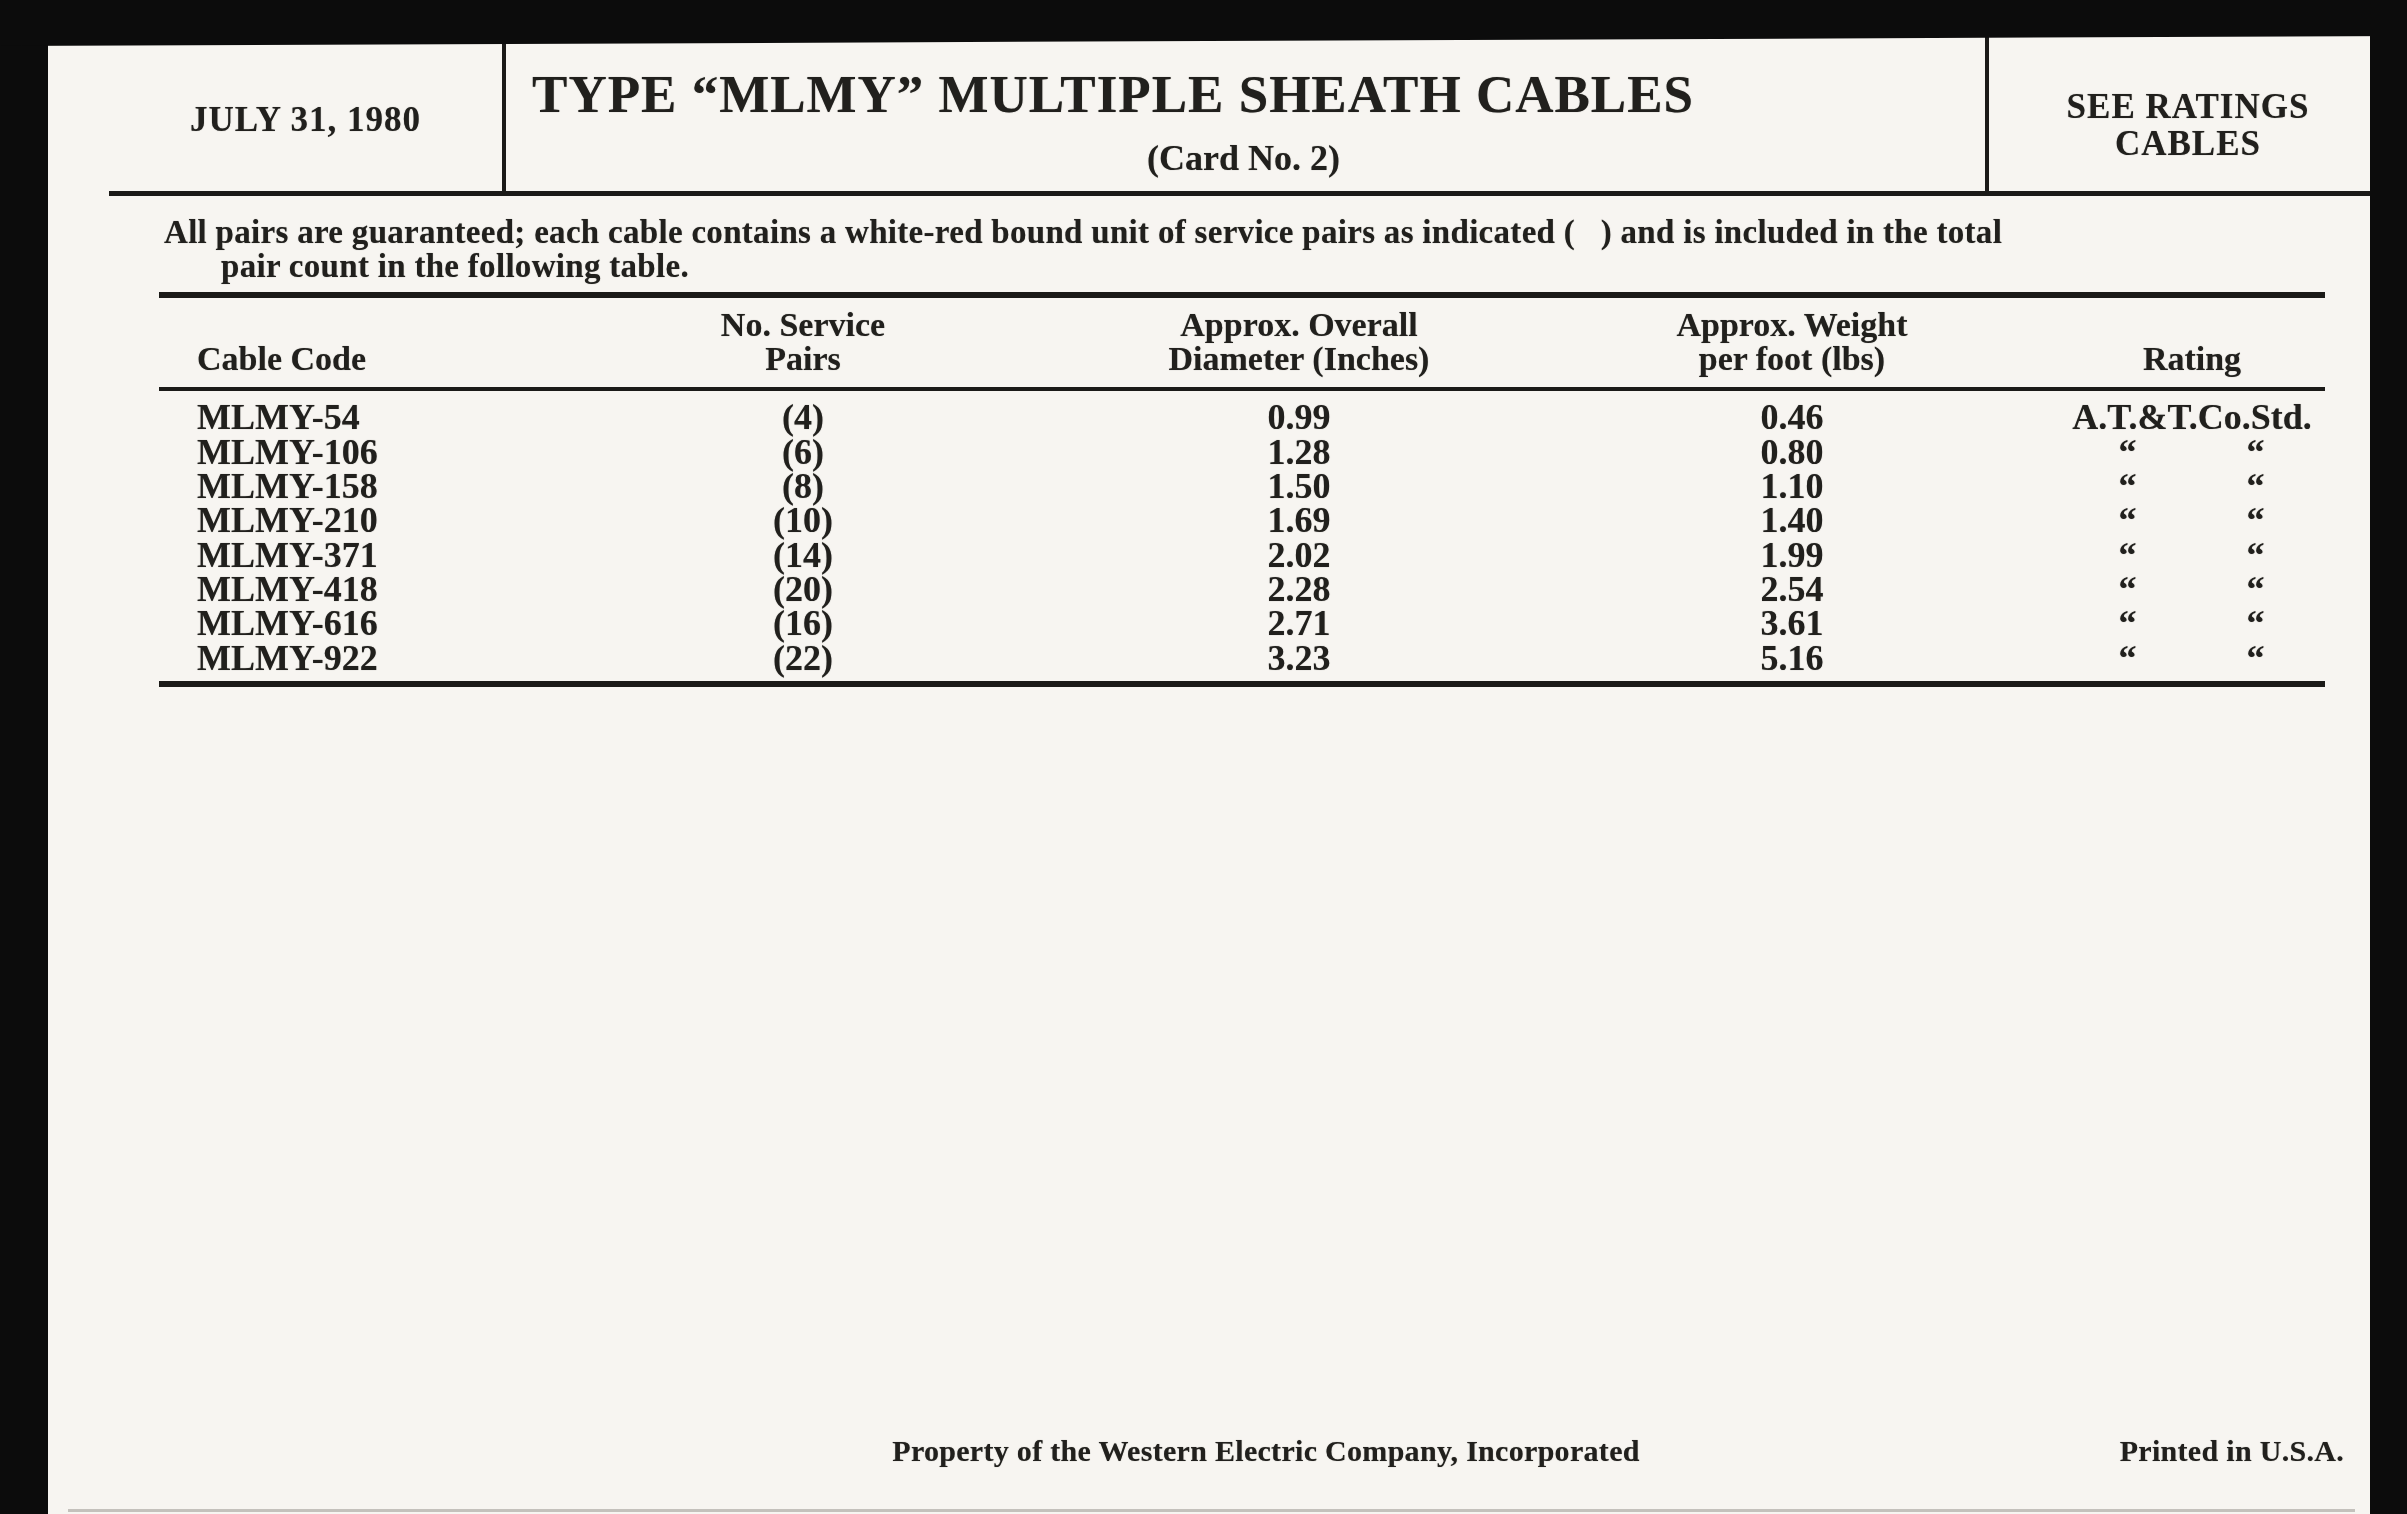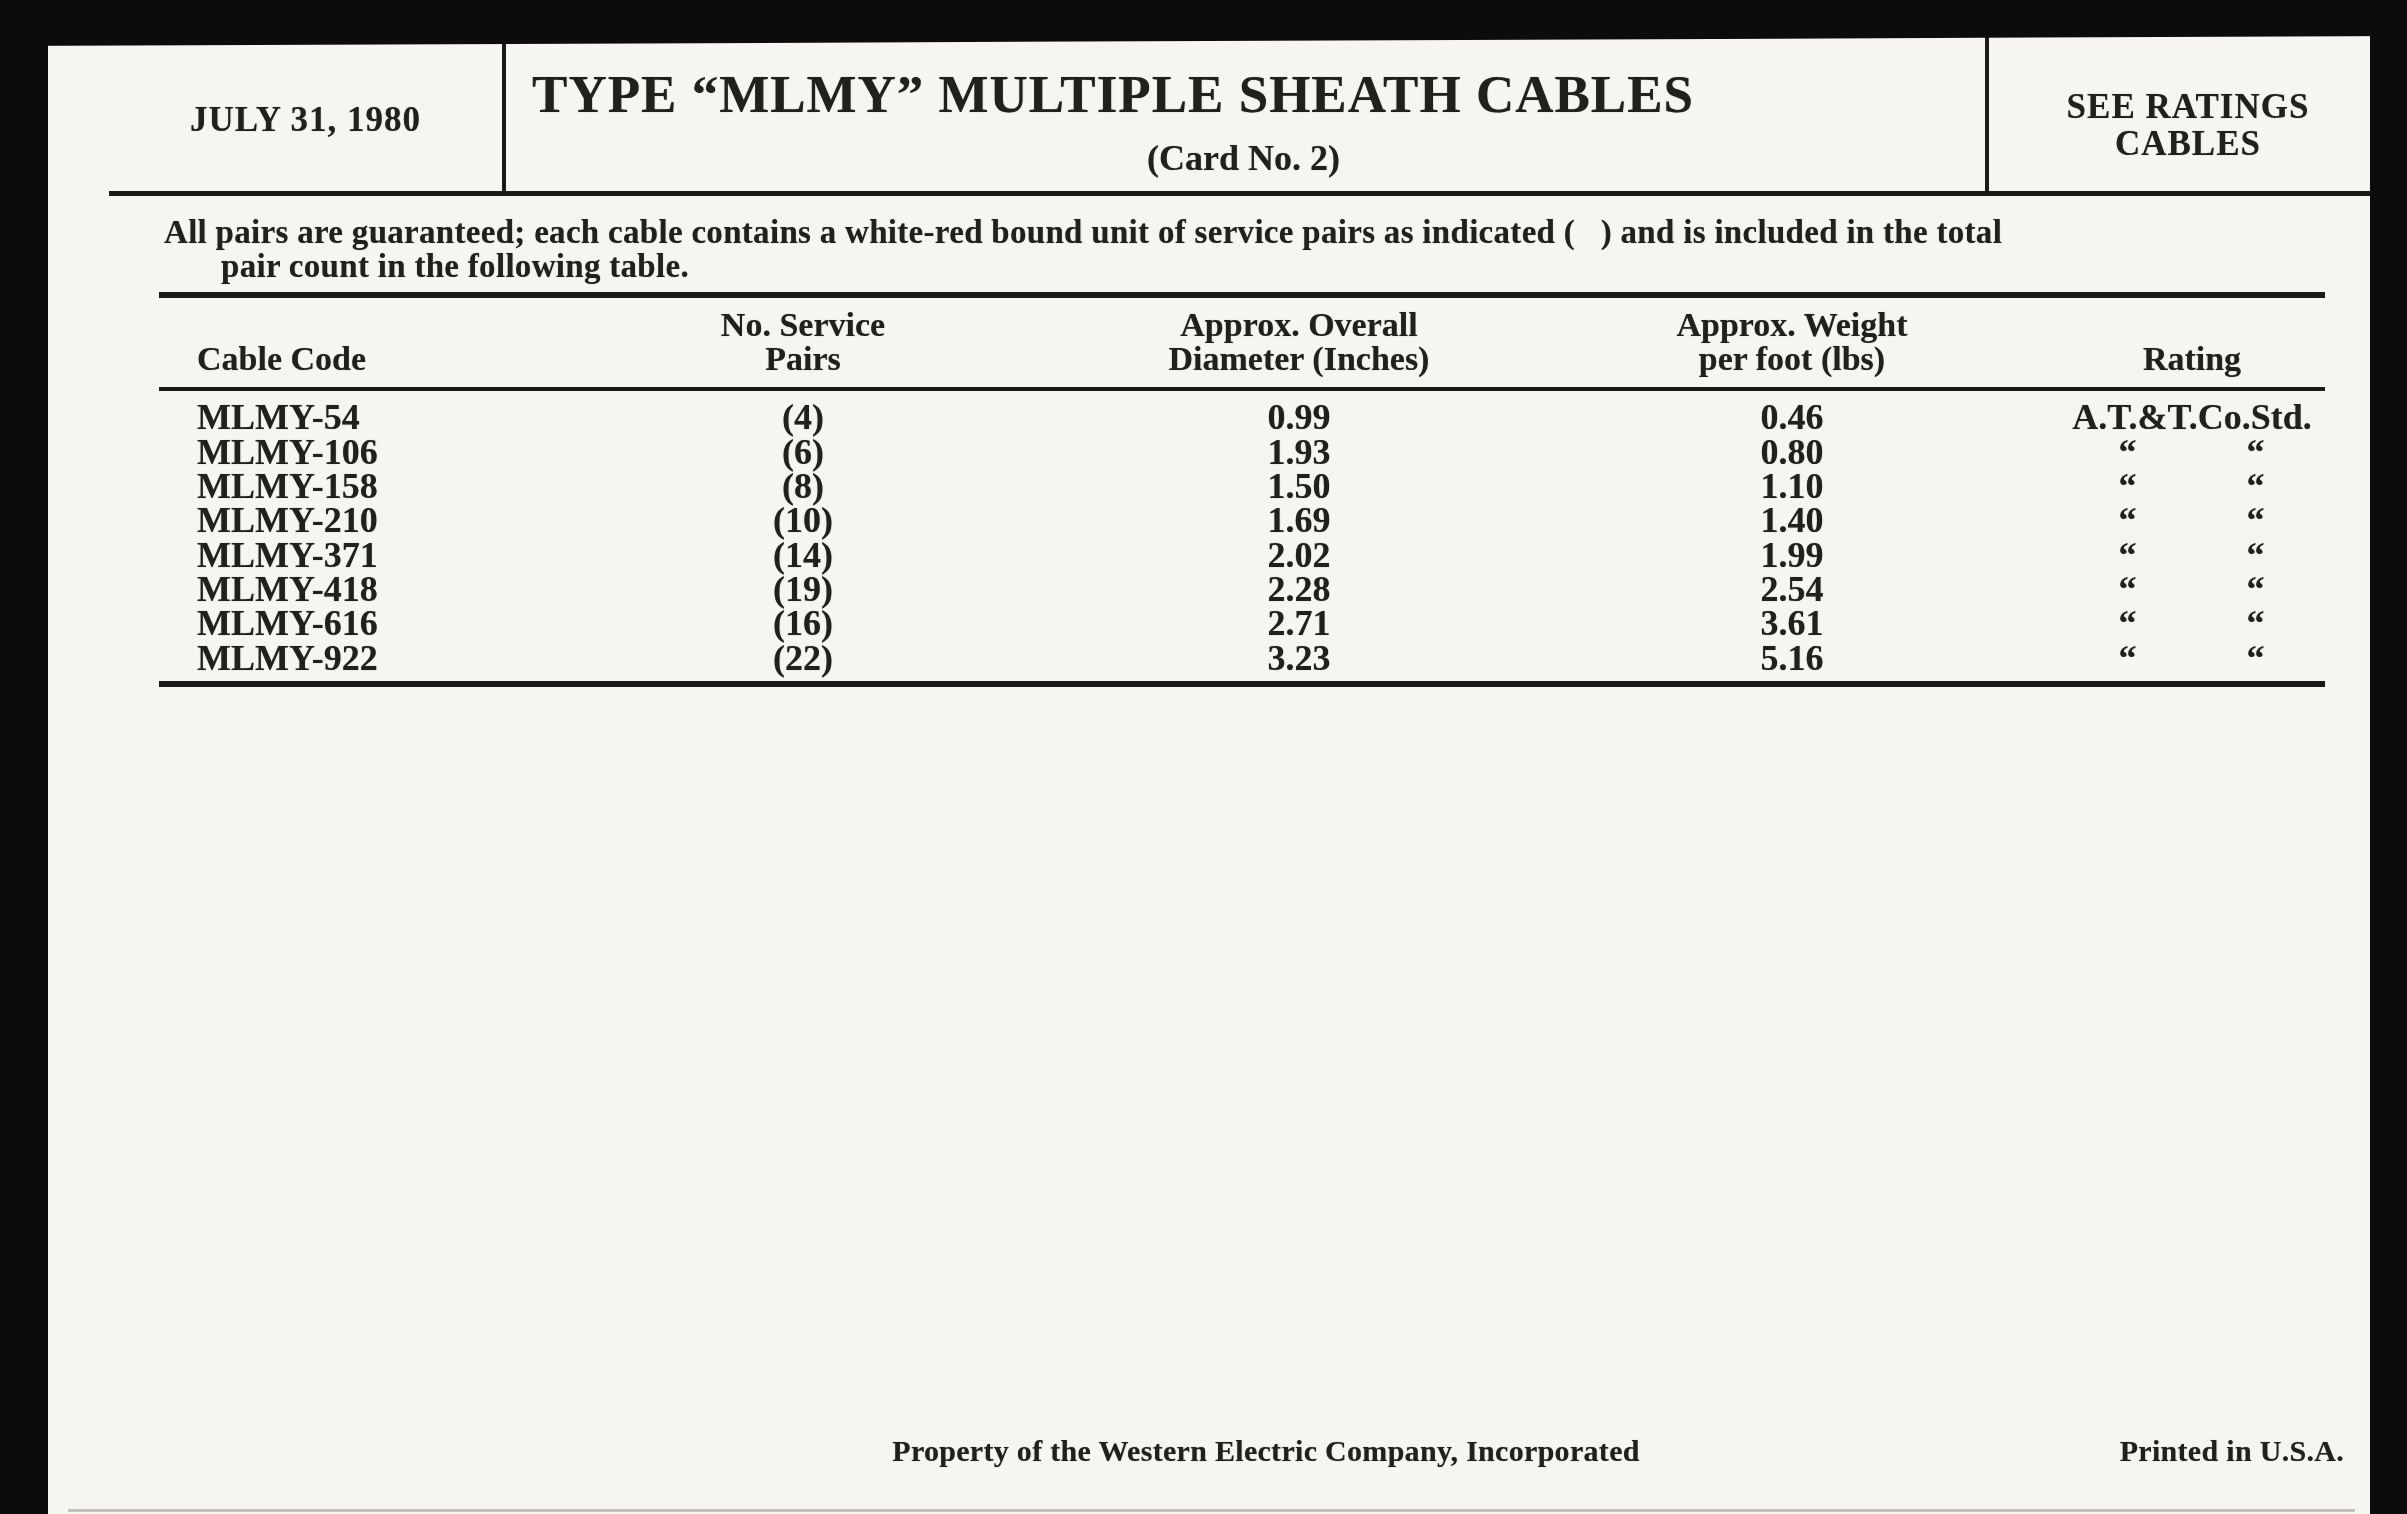--- a/index.html
+++ b/index.html
@@ -96,21 +96,21 @@
       <span class="c-pairs">(4)</span>
       <span class="c-diam">0.99</span>
       <span class="c-weight">0.46</span>
       <span class="c-rating">A.T.&amp;T.Co.Std.</span>
       <span class="c-ditto-l"></span>
       <span class="c-ditto-r"></span>
     </div>
     <div class="trow" style="top:399px">
       <span class="c-code">MLMY-106</span>
       <span class="c-pairs">(6)</span>
-      <span class="c-diam">1.93</span>
+      <span class="c-diam">1.28</span>
       <span class="c-weight">0.80</span>
       <span class="c-rating"></span>
       <span class="c-ditto-l">“</span>
       <span class="c-ditto-r">“</span>
     </div>
     <div class="trow" style="top:433px">
       <span class="c-code">MLMY-158</span>
       <span class="c-pairs">(8)</span>
       <span class="c-diam">1.50</span>
       <span class="c-weight">1.10</span>
@@ -131,21 +131,21 @@
       <span class="c-code">MLMY-371</span>
       <span class="c-pairs">(14)</span>
       <span class="c-diam">2.02</span>
       <span class="c-weight">1.99</span>
       <span class="c-rating"></span>
       <span class="c-ditto-l">“</span>
       <span class="c-ditto-r">“</span>
     </div>
     <div class="trow" style="top:536px">
       <span class="c-code">MLMY-418</span>
-      <span class="c-pairs">(19)</span>
+      <span class="c-pairs">(20)</span>
       <span class="c-diam">2.28</span>
       <span class="c-weight">2.54</span>
       <span class="c-rating"></span>
       <span class="c-ditto-l">“</span>
       <span class="c-ditto-r">“</span>
     </div>
     <div class="trow" style="top:570px">
       <span class="c-code">MLMY-616</span>
       <span class="c-pairs">(16)</span>
       <span class="c-diam">2.71</span>

